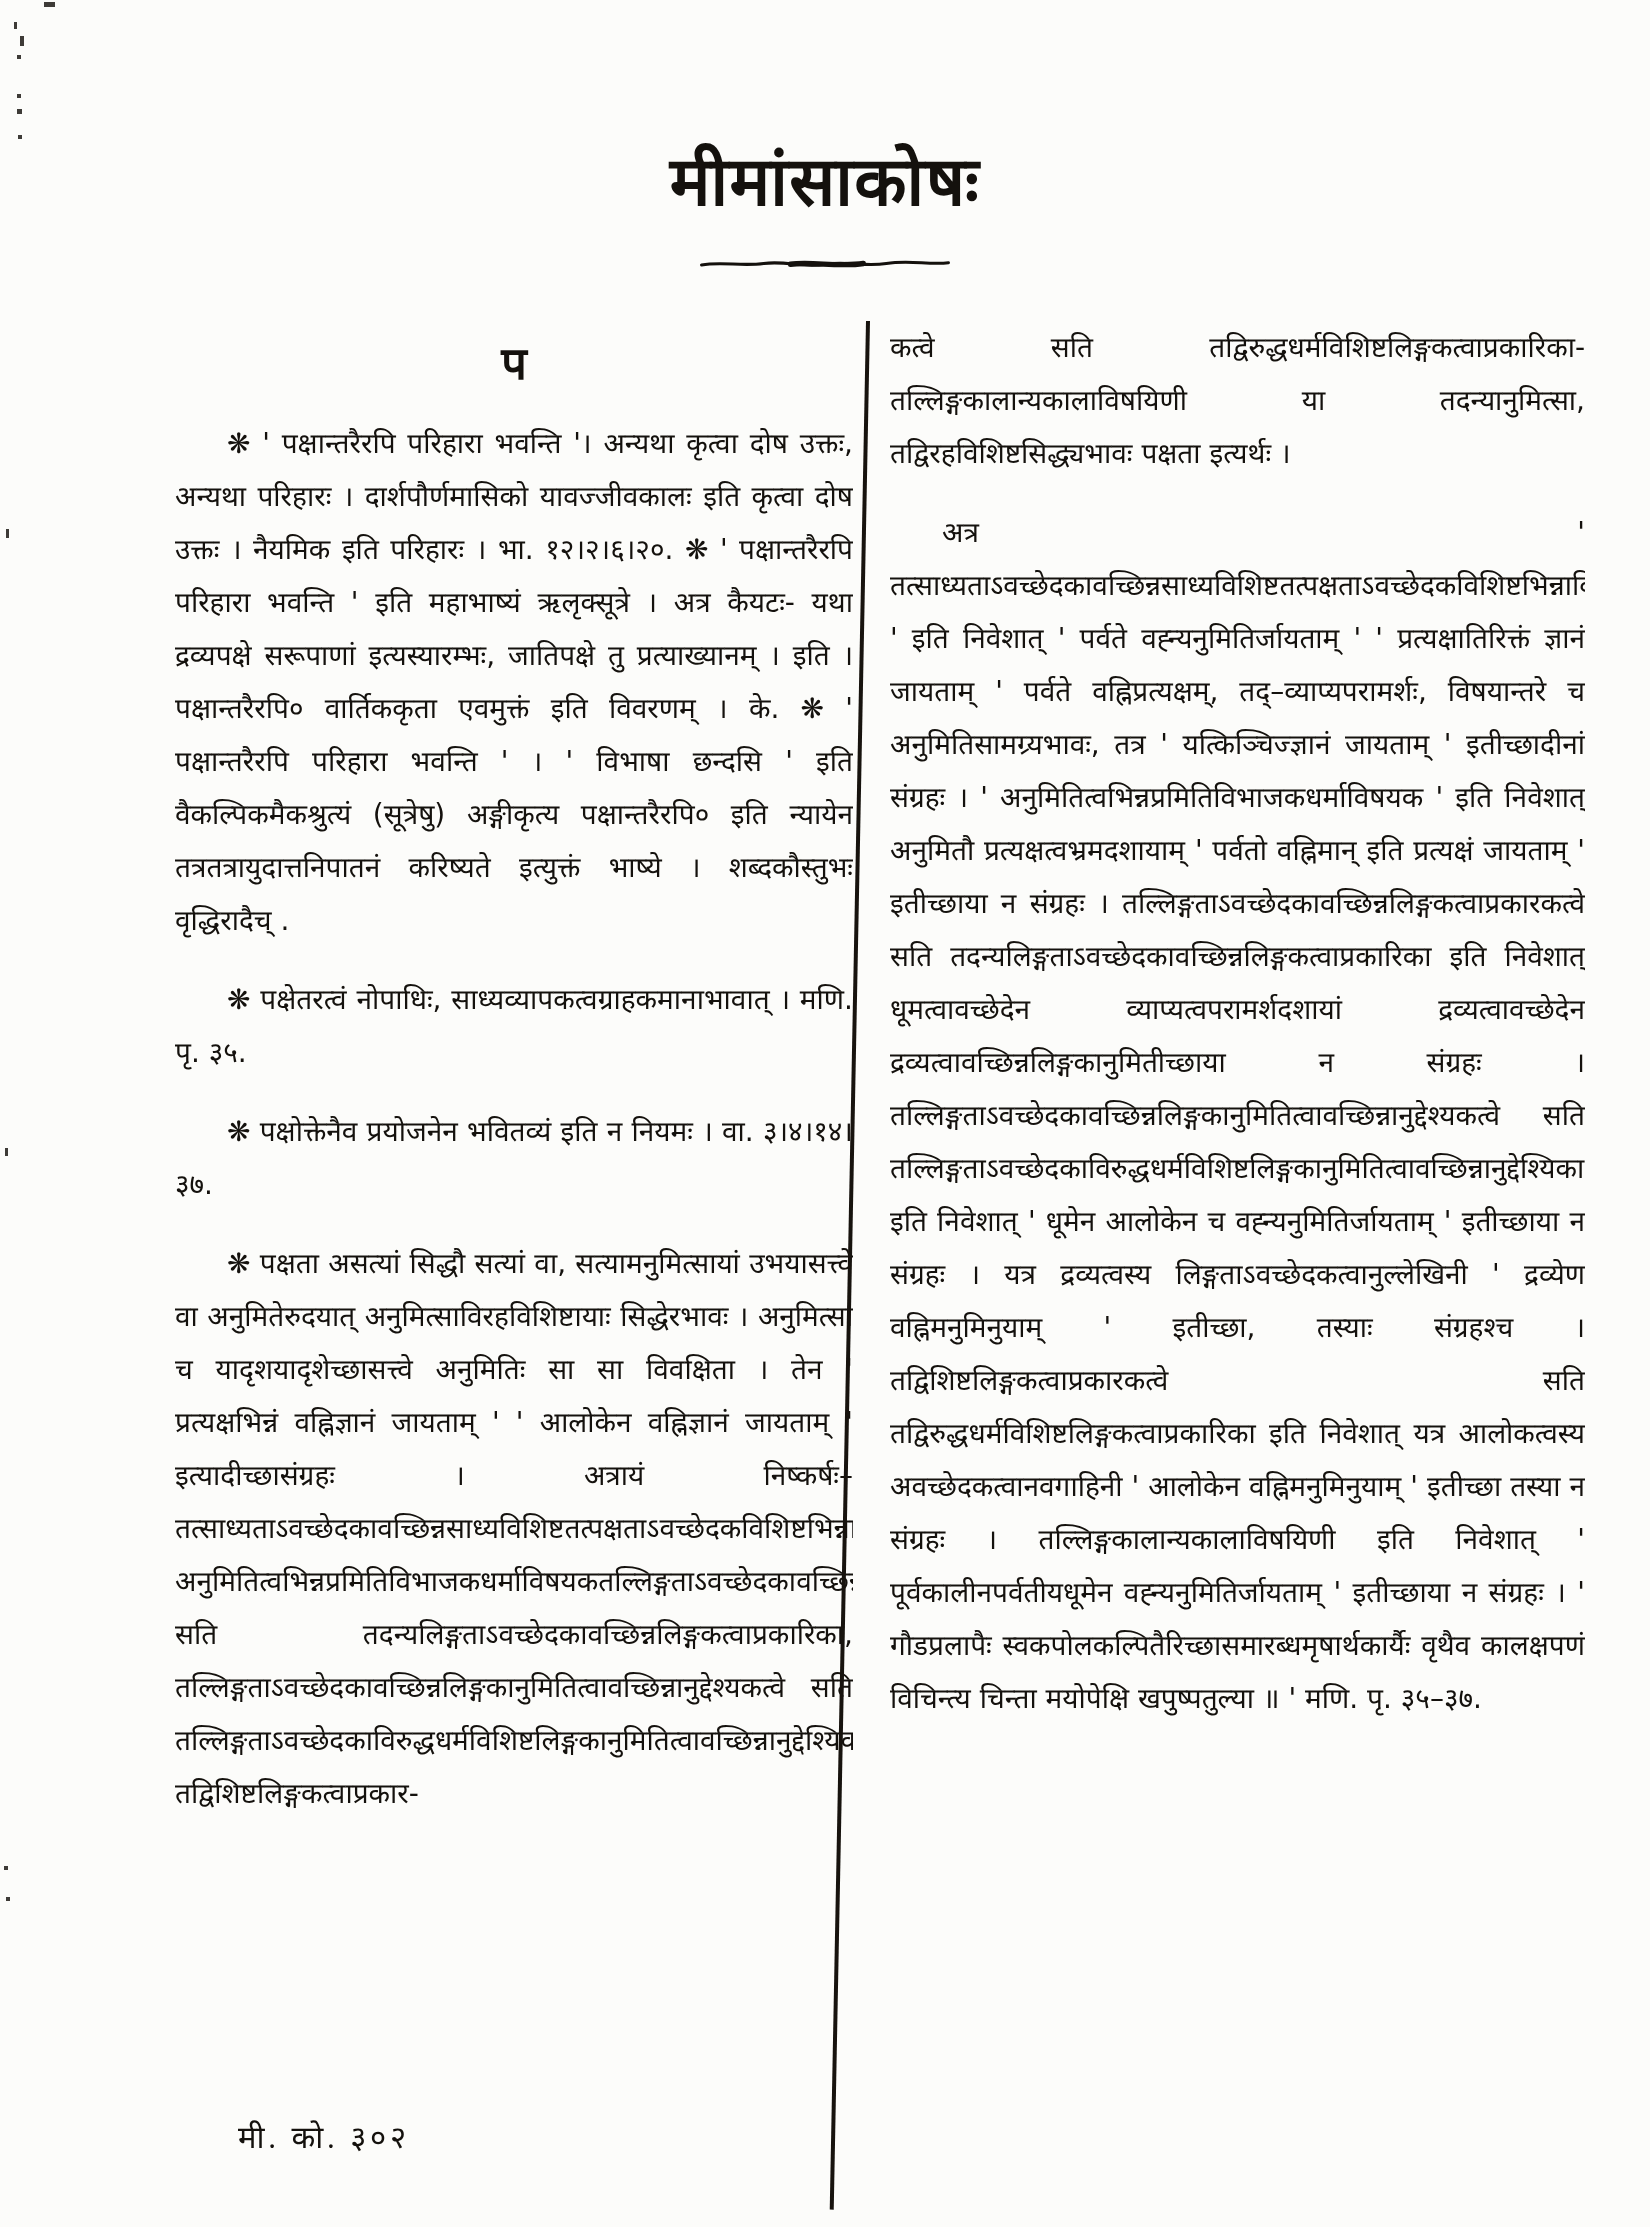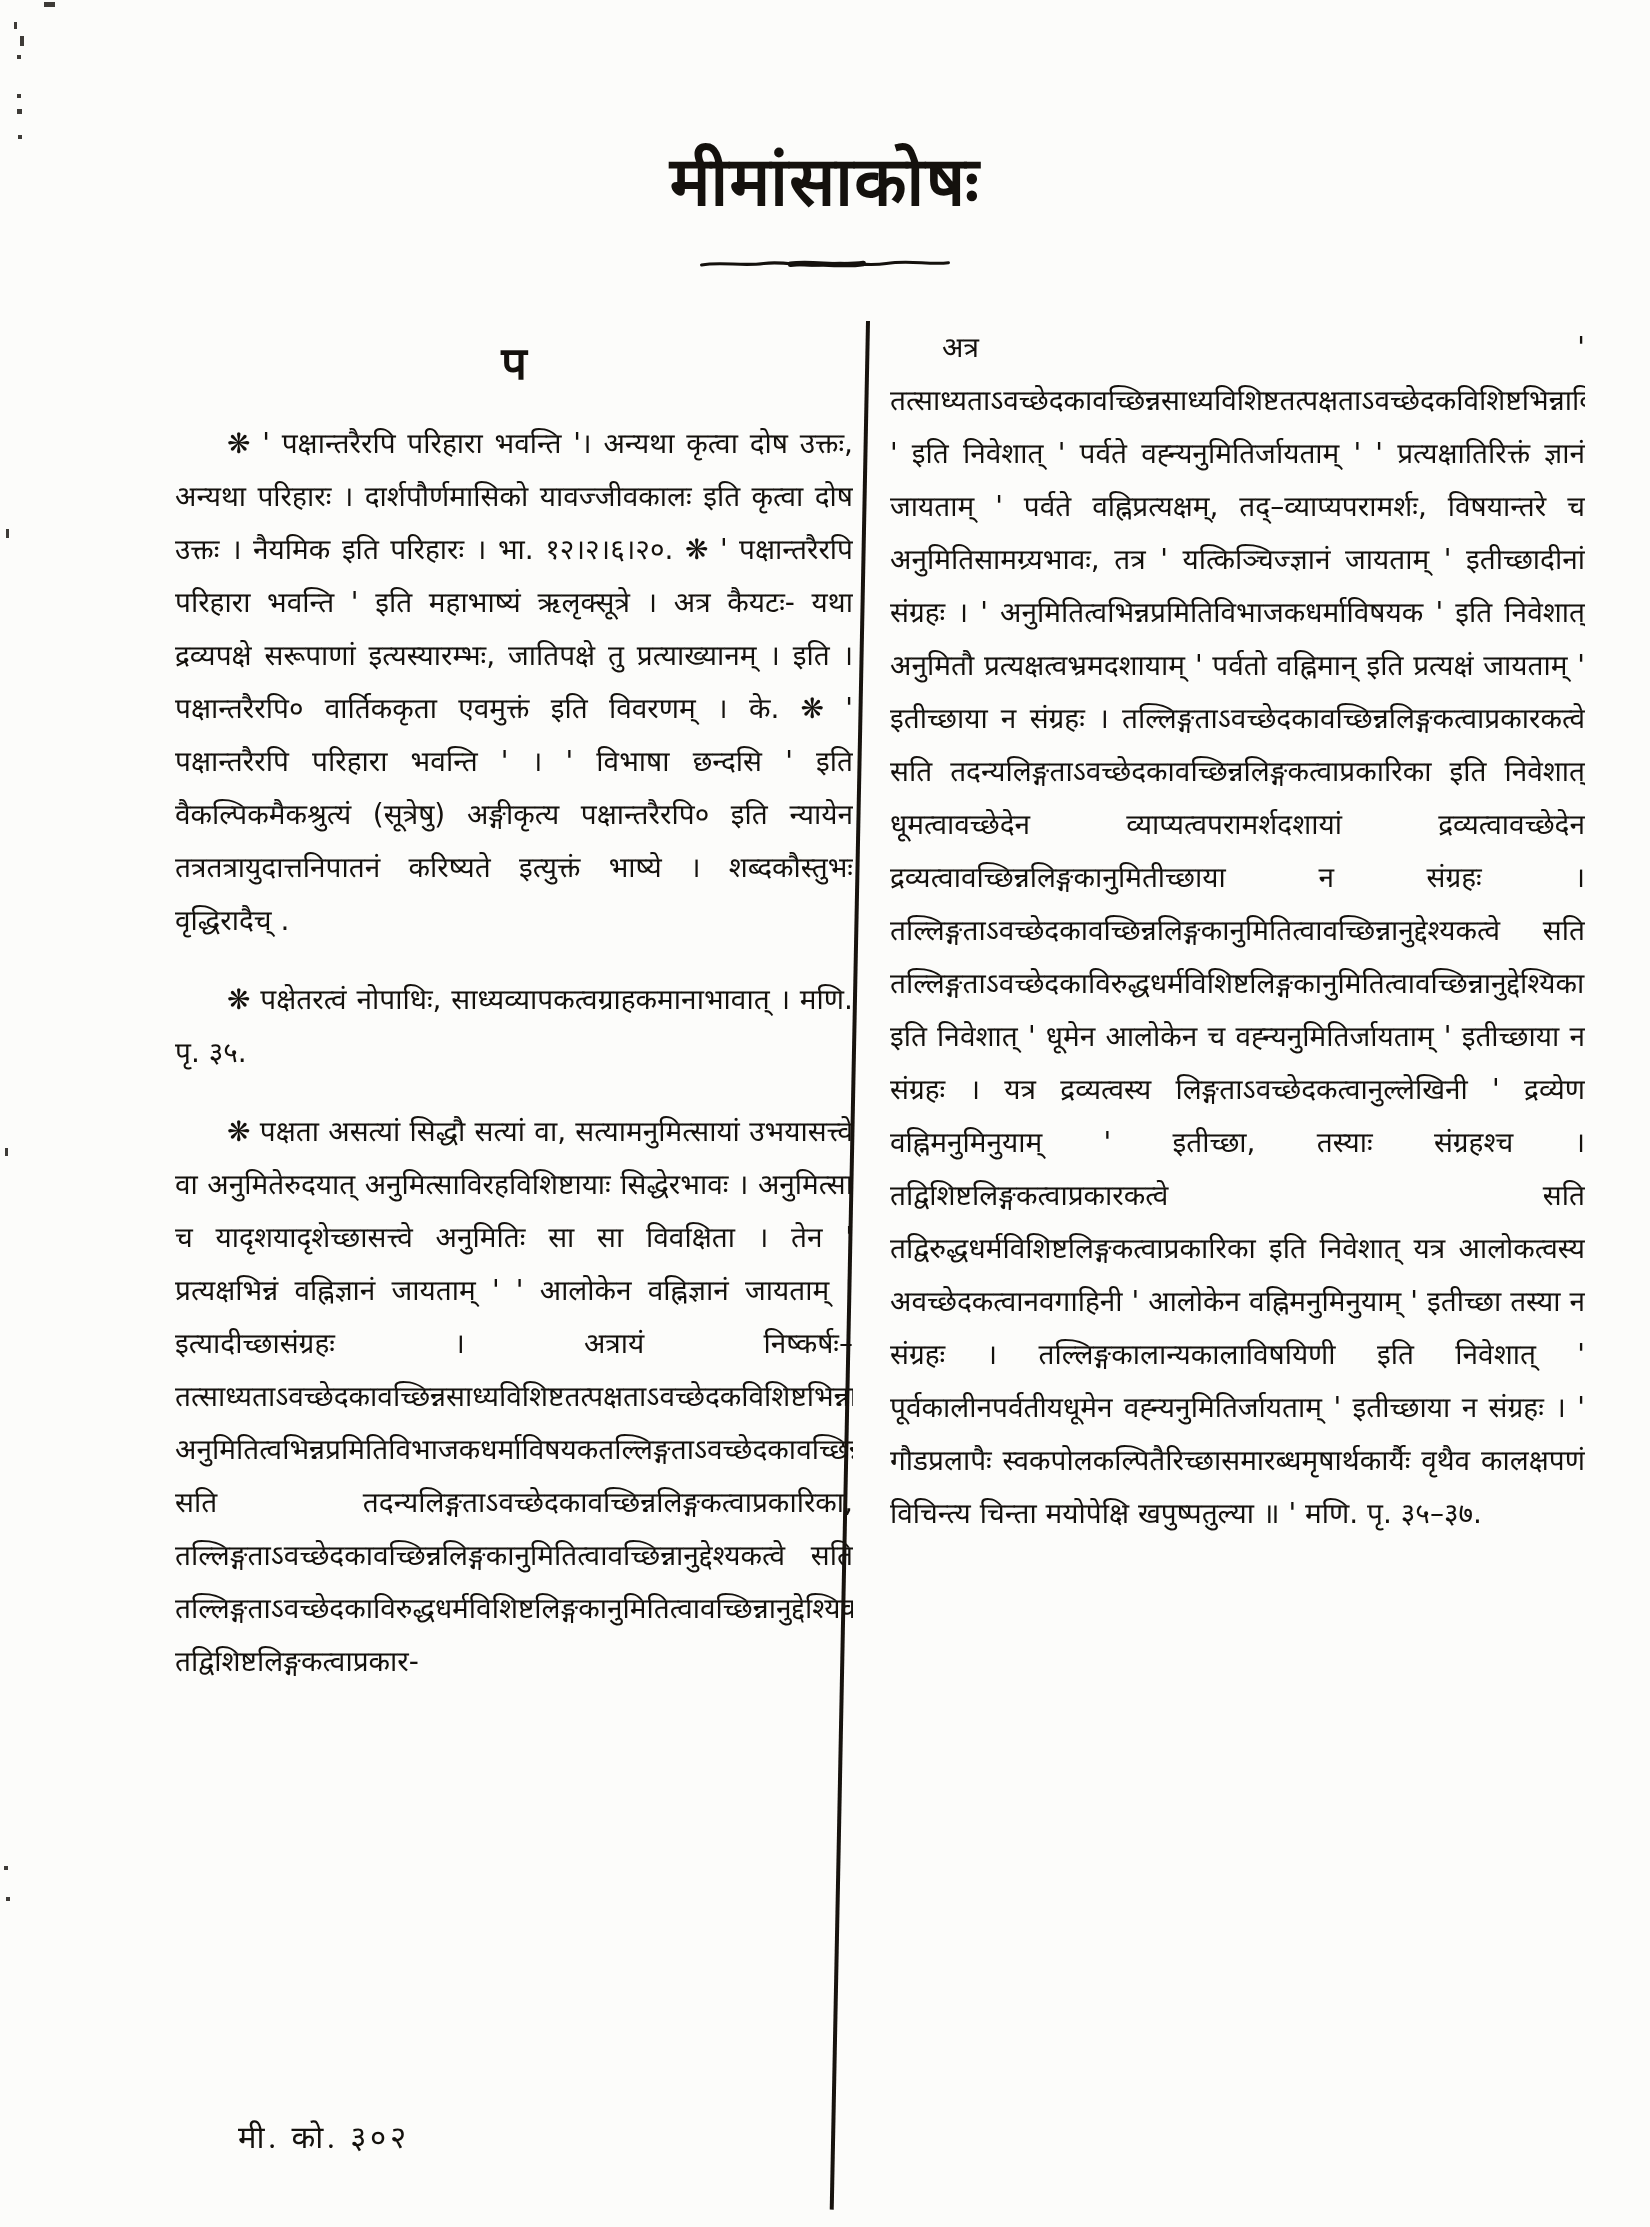--- a/index.html
+++ b/index.html
@@ -84,23 +84,25 @@
 <svg class="title-rule" width="253" height="17" viewBox="0 0 330 22" aria-hidden="true">
   <path d="M4,13 C30,8 55,15 85,11 C115,7 135,17 165,12 C195,7 215,16 245,11 C275,6 300,13 326,10" fill="none" stroke="#14110d" stroke-width="4" stroke-linecap="round"></path>
   <path d="M120,12 C145,8 185,16 215,11" fill="none" stroke="#14110d" stroke-width="7" stroke-linecap="round"></path>
 </svg>
 
 <div class="columns">
   <div class="col col-left">
     <div class="section-letter">प</div>
     <p class="para indent"><span class="run">❋ ' </span><span class="run bold">पक्षान्तरैरपि परिहारा भवन्ति</span><span class="run"> '। अन्यथा कृत्वा दोष उक्तः, अन्यथा परिहारः । दार्शपौर्णमासिको यावज्जीवकालः इति कृत्वा दोष उक्तः । नैयमिक इति परिहारः । भा. १२।२।६।२०. ❋ ' पक्षान्तरैरपि परिहारा भवन्ति ' इति </span><span class="run bold">महाभाष्यं</span><span class="run"> ऋलृक्सूत्रे । अत्र </span><span class="run bold">कैयटः-</span><span class="run"> यथा द्रव्यपक्षे सरूपाणां इत्यस्यारम्भः, जातिपक्षे तु प्रत्याख्यानम् । इति । पक्षान्तरैरपि० वार्तिककृता एवमुक्तं इति विवरणम् । के. ❋ ' पक्षान्तरैरपि परिहारा भवन्ति ' । ' विभाषा छन्दसि ' इति वैकल्पिकमैकश्रुत्यं (सूत्रेषु) अङ्गीकृत्य पक्षान्तरैरपि० इति न्यायेन तत्रतत्रायुदात्तनिपातनं करिष्यते इत्युक्तं भाष्ये । </span><span class="run bold">शब्दकौस्तुभः वृद्धिरादैच् .</span></p>
     <p class="para indent"><span class="run">❋ </span><span class="run bold">पक्षेतरत्वं</span><span class="run"> नोपाधिः, साध्यव्यापकत्वग्राहकमानाभावात् । मणि. पृ. ३५.</span></p>
+    <p class="para indent"><span class="run">❋ </span><span class="run bold">पक्षोक्तेनैव</span><span class="run"> प्रयोजनेन भवितव्यं इति न नियमः । वा. ३।४।१४।३७.</span></p>
     <p class="para indent"><span class="run">❋ </span><span class="run bold">पक्षता</span><span class="run"> असत्यां सिद्धौ सत्यां वा, सत्यामनुमित्सायां उभयासत्त्वे वा अनुमितेरुदयात् अनुमित्साविरहविशिष्टायाः सिद्धेरभावः । अनुमित्सा च यादृशयादृशेच्छासत्त्वे अनुमितिः सा सा विवक्षिता । तेन ' प्रत्यक्षभिन्नं वह्निज्ञानं जायताम् ' ' आलोकेन वह्निज्ञानं जायताम् ' इत्यादीच्छासंग्रहः । अत्रायं निष्कर्षः– तत्साध्यताऽवच्छेदकावच्छिन्नसाध्यविशिष्टतत्पक्षताऽवच्छेदकविशिष्टभिन्नाविषयिका, अनुमितित्वभिन्नप्रमितिविभाजकधर्माविषयकतल्लिङ्गताऽवच्छेदकावच्छिन्नलिङ्गकत्वाप्रकारकत्वे सति तदन्यलिङ्गताऽवच्छेदकावच्छिन्नलिङ्गकत्वाप्रकारिका, तल्लिङ्गताऽवच्छेदकावच्छिन्नलिङ्गकानुमितित्वावच्छिन्नानुद्देश्यकत्वे सति तल्लिङ्गताऽवच्छेदकाविरुद्धधर्मविशिष्टलिङ्गकानुमितित्वावच्छिन्नानुद्देश्यिका, तद्विशिष्टलिङ्गकत्वाप्रकार-</span></p>
   </div>
   <div class="col col-right">
+    <p class="para"><span class="run">कत्वे सति तद्विरुद्धधर्मविशिष्टलिङ्गकत्वाप्रकारिका- तल्लिङ्गकालान्यकालाविषयिणी या तदन्यानुमित्सा, तद्विरहविशिष्टसिद्ध्यभावः पक्षता इत्यर्थः ।</span></p>
     <p class="para indent"><span class="run">अत्र ' तत्साध्यताऽवच्छेदकावच्छिन्नसाध्यविशिष्टतत्पक्षताऽवच्छेदकविशिष्टभिन्नाविषयिका ' इति निवेशात् ' पर्वते वह्न्यनुमितिर्जायताम् ' ' प्रत्यक्षातिरिक्तं ज्ञानं जायताम् ' पर्वते वह्निप्रत्यक्षम्, तद्–व्याप्यपरामर्शः, विषयान्तरे च अनुमितिसामग्र्यभावः, तत्र ' यत्किञ्चिज्ज्ञानं जायताम् ' इतीच्छादीनां संग्रहः । ' अनुमितित्वभिन्नप्रमितिविभाजकधर्माविषयक ' इति निवेशात् अनुमितौ प्रत्यक्षत्वभ्रमदशायाम् ' पर्वतो वह्निमान् इति प्रत्यक्षं जायताम् ' इतीच्छाया न संग्रहः । तल्लिङ्गताऽवच्छेदकावच्छिन्नलिङ्गकत्वाप्रकारकत्वे सति तदन्यलिङ्गताऽवच्छेदकावच्छिन्नलिङ्गकत्वाप्रकारिका इति निवेशात् धूमत्वावच्छेदेन व्याप्यत्वपरामर्शदशायां द्रव्यत्वावच्छेदेन द्रव्यत्वावच्छिन्नलिङ्गकानुमितीच्छाया न संग्रहः । तल्लिङ्गताऽवच्छेदकावच्छिन्नलिङ्गकानुमितित्वावच्छिन्नानुद्देश्यकत्वे सति तल्लिङ्गताऽवच्छेदकाविरुद्धधर्मविशिष्टलिङ्गकानुमितित्वावच्छिन्नानुद्देश्यिका इति निवेशात् ' धूमेन आलोकेन च वह्न्यनुमितिर्जायताम् ' इतीच्छाया न संग्रहः । यत्र द्रव्यत्वस्य लिङ्गताऽवच्छेदकत्वानुल्लेखिनी ' द्रव्येण वह्निमनुमिनुयाम् ' इतीच्छा, तस्याः संग्रहश्च । तद्विशिष्टलिङ्गकत्वाप्रकारकत्वे सति तद्विरुद्धधर्मविशिष्टलिङ्गकत्वाप्रकारिका इति निवेशात् यत्र आलोकत्वस्य अवच्छेदकत्वानवगाहिनी ' आलोकेन वह्निमनुमिनुयाम् ' इतीच्छा तस्या न संग्रहः । तल्लिङ्गकालान्यकालाविषयिणी इति निवेशात् ' पूर्वकालीनपर्वतीयधूमेन वह्न्यनुमितिर्जायताम् ' इतीच्छाया न संग्रहः । ' गौडप्रलापैः स्वकपोलकल्पितैरिच्छासमारब्धमृषार्थकार्यैः वृथैव कालक्षपणं विचिन्त्य चिन्ता मयोपेक्षि खपुष्पतुल्या ॥ ' मणि. पृ. ३५–३७.</span></p>
   </div>
 </div>
 
 <div class="divider"></div>
 
 <div class="page-footer">मी. को. ३०२</div>
 
 
 </body></html>

